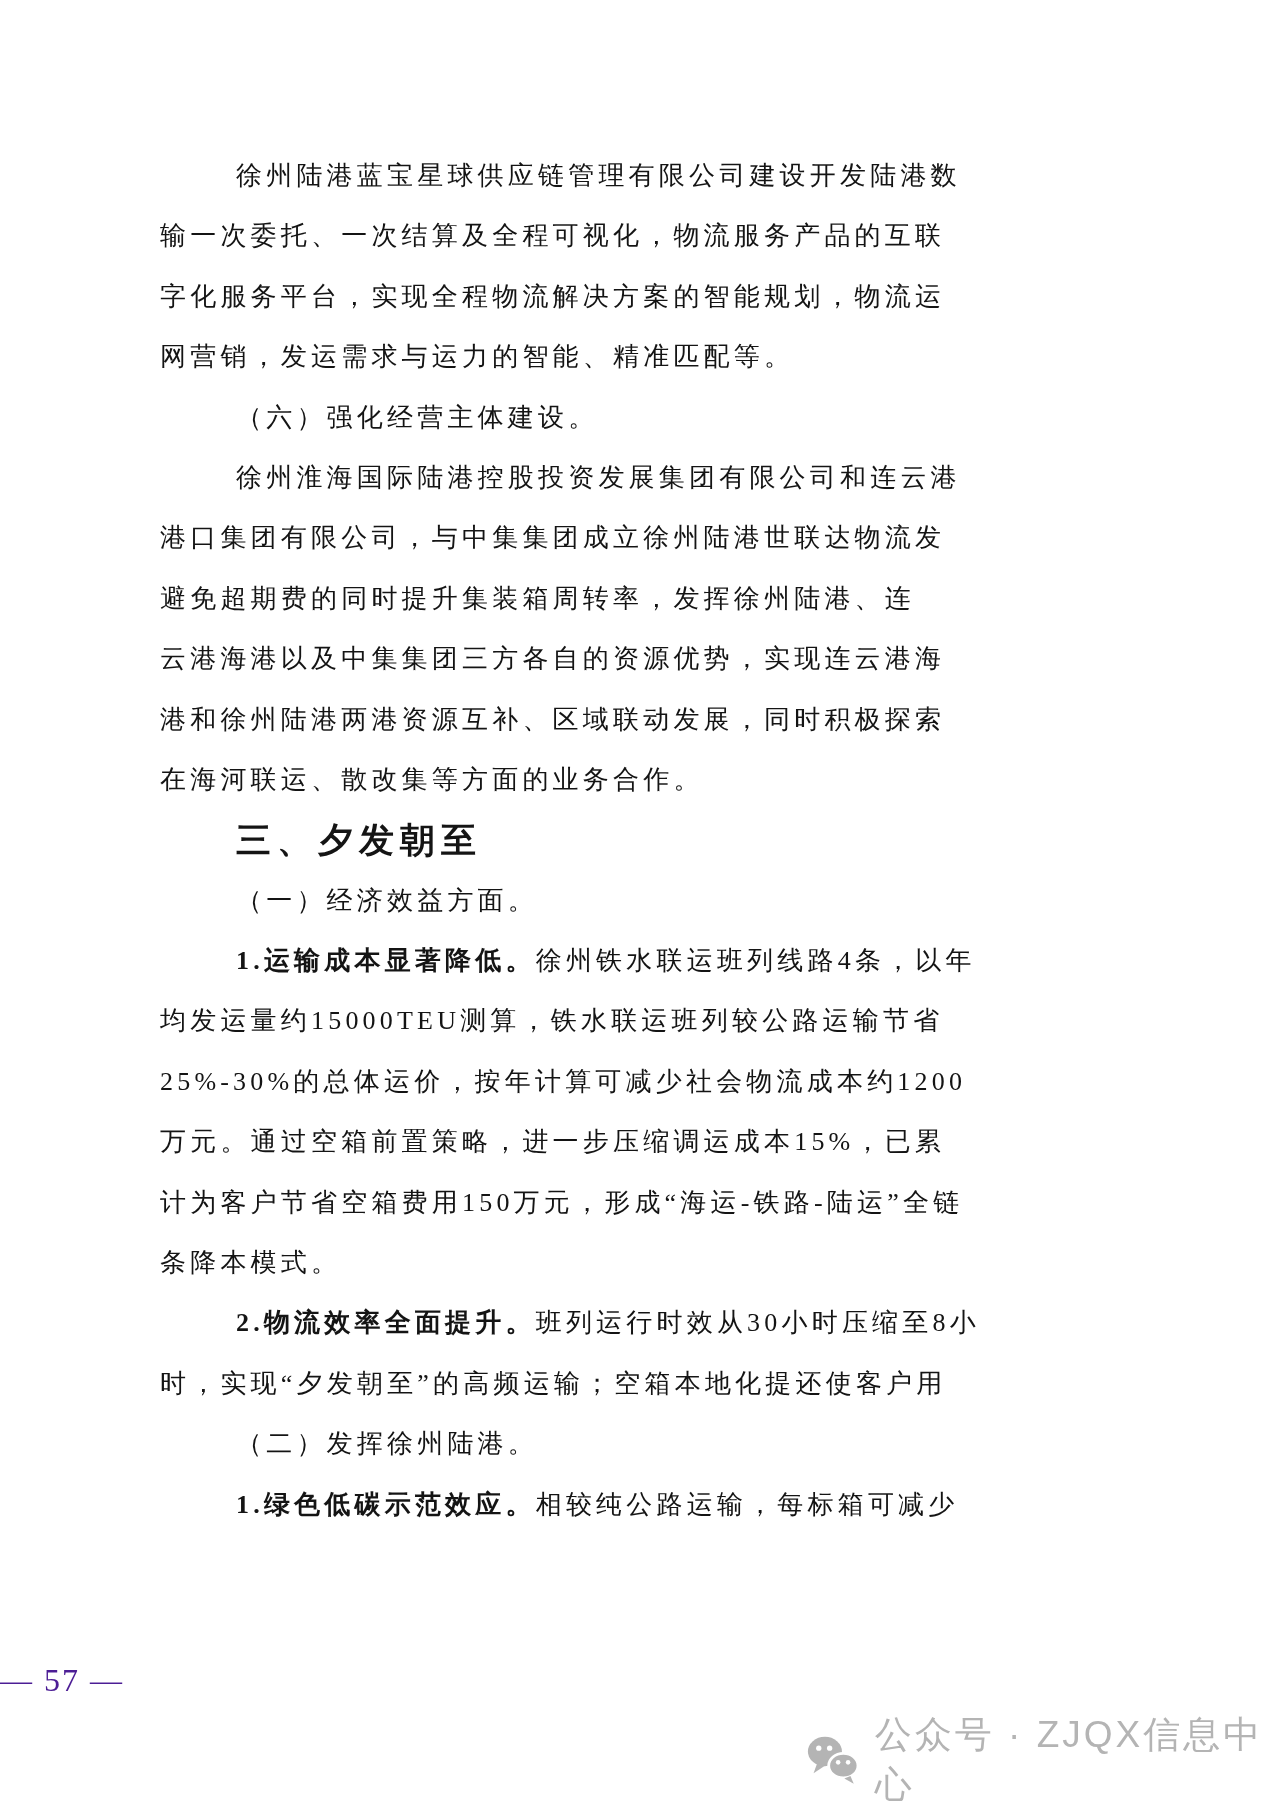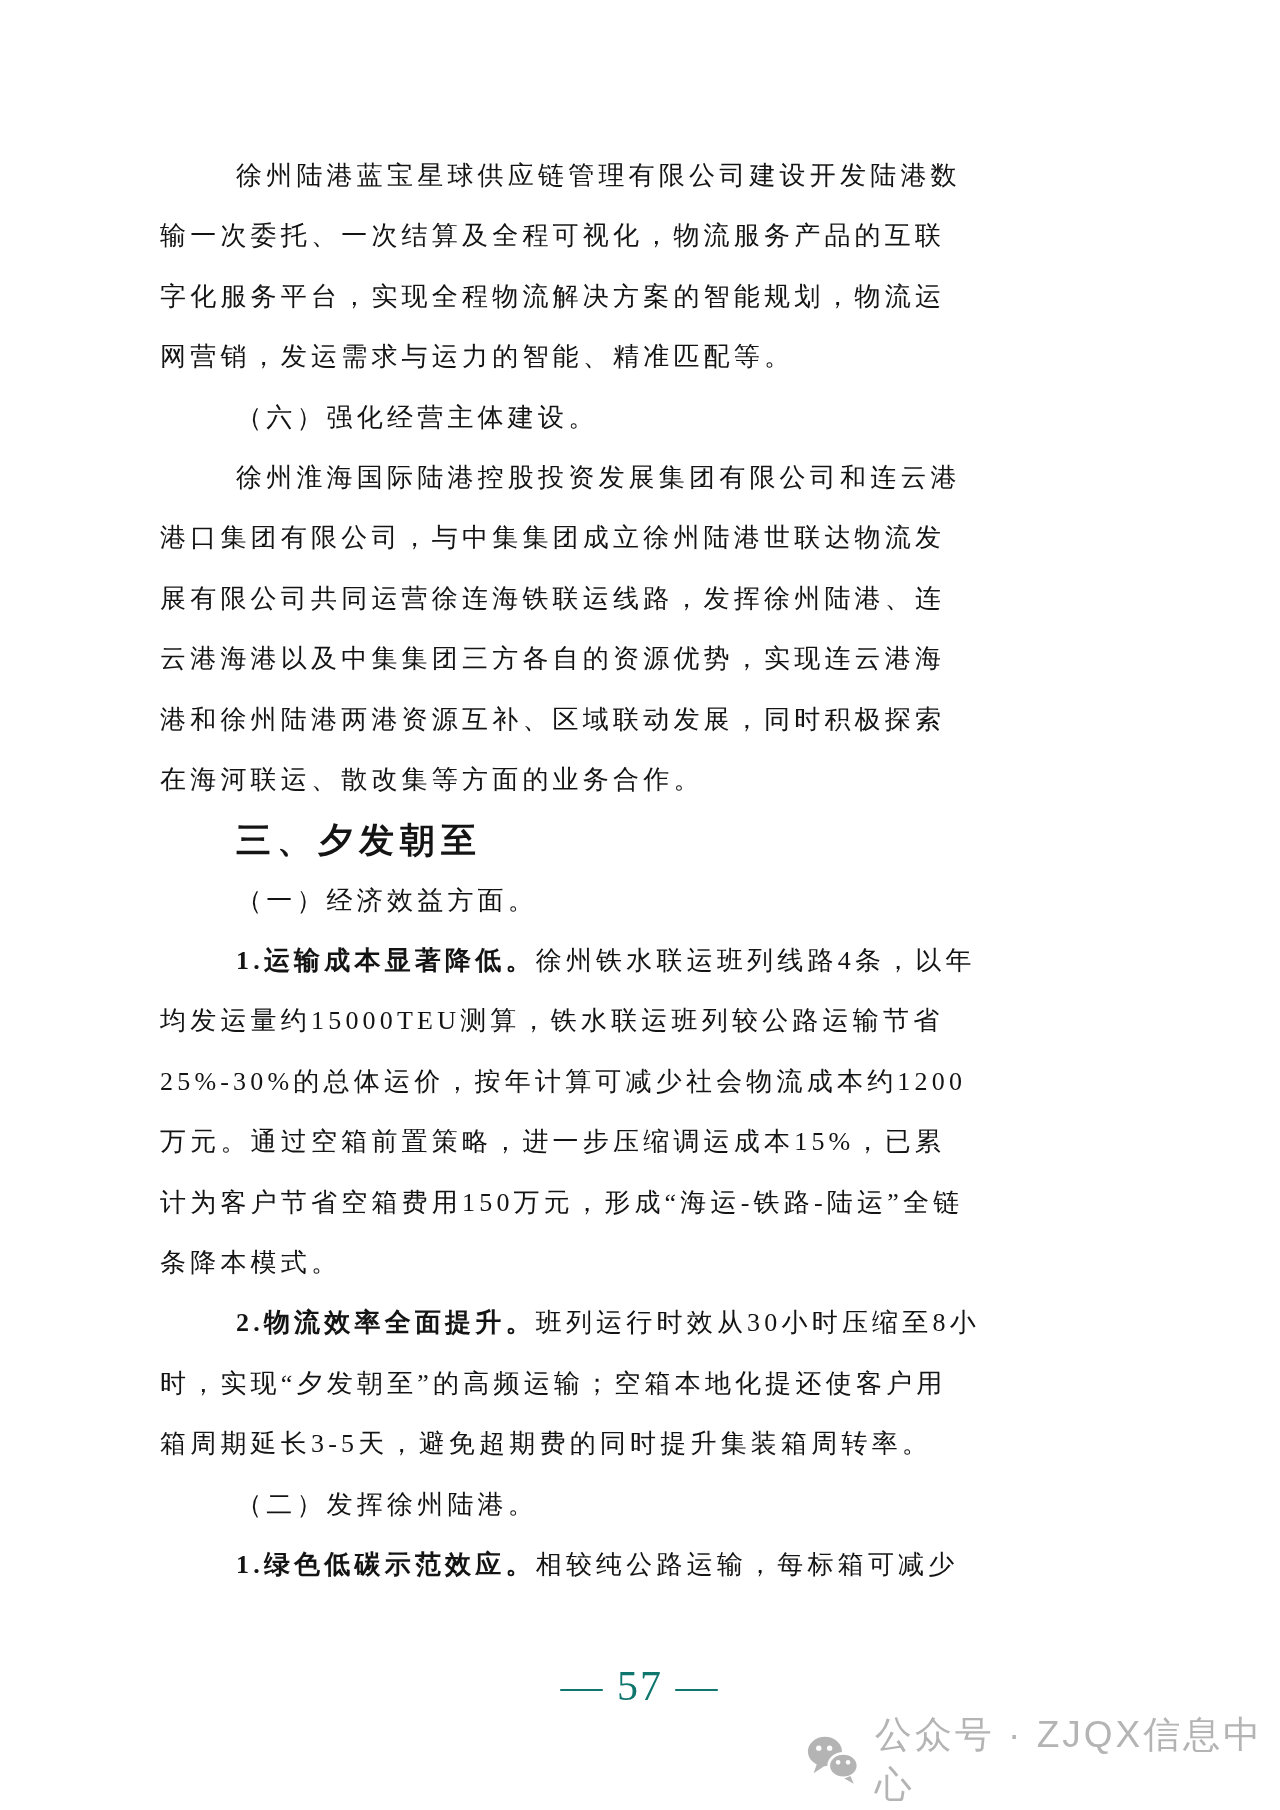--- a/index.html
+++ b/index.html
@@ -43,24 +43,23 @@
     letter-spacing: 6px;
   }
   .lead {
     font-weight: bold;
   }
   .page-number {
     position: absolute;
     top: 1662px;
     left: 0;
     width: 100%;
-    text-align: center;
-    font-size: 42px;
+    font-size: 32px;
     letter-spacing: 2px;
-    color: #0f766e;
+    color: #4c1d95;
     font-family: "Liberation Serif", serif;
   }
   .footer {
     position: absolute;
     top: 1732px;
     left: 806px;
     height: 56px;
     display: flex;
     align-items: center;
     gap: 14px;
@@ -81,35 +80,34 @@
 <div class="page">
 
   <div class="text-block">
       <div class="line indent"><span>徐州陆港蓝宝星球供应链管理有限公司建设开发陆港数</span></div>
       <div class="line"><span>输一次委托、一次结算及全程可视化，物流服务产品的互联</span></div>
       <div class="line"><span>字化服务平台，实现全程物流解决方案的智能规划，物流运</span></div>
       <div class="line"><span>网营销，发运需求与运力的智能、精准匹配等。</span></div>
       <div class="line indent kai"><span>（六）强化经营主体建设。</span></div>
       <div class="line indent"><span>徐州淮海国际陆港控股投资发展集团有限公司和连云港</span></div>
       <div class="line"><span>港口集团有限公司，与中集集团成立徐州陆港世联达物流发</span></div>
-      <div class="line"><span>展有限公司共同运营徐连海铁联运线路，发挥徐州陆港、连</span></div>
+      <div class="line"><span>避免超期费的同时提升集装箱周转率，发挥徐州陆港、连</span></div>
       <div class="line"><span>云港海港以及中集集团三方各自的资源优势，实现连云港海</span></div>
       <div class="line"><span>港和徐州陆港两港资源互补、区域联动发展，同时积极探索</span></div>
       <div class="line"><span>在海河联运、散改集等方面的业务合作。</span></div>
       <div class="line indent hei"><span>三、夕发朝至</span></div>
       <div class="line indent kai"><span>（一）经济效益方面。</span></div>
       <div class="line indent"><span class="lead">1.运输成本显著降低。</span><span>徐州铁水联运班列线路4条，以年</span></div>
       <div class="line"><span>均发运量约15000TEU测算，铁水联运班列较公路运输节省</span></div>
       <div class="line"><span>25%-30%的总体运价，按年计算可减少社会物流成本约1200</span></div>
       <div class="line"><span>万元。通过空箱前置策略，进一步压缩调运成本15%，已累</span></div>
       <div class="line"><span>计为客户节省空箱费用150万元，形成“海运-铁路-陆运”全链</span></div>
       <div class="line"><span>条降本模式。</span></div>
       <div class="line indent"><span class="lead">2.物流效率全面提升。</span><span>班列运行时效从30小时压缩至8小</span></div>
       <div class="line"><span>时，实现“夕发朝至”的高频运输；空箱本地化提还使客户用</span></div>
-      <div class="line"><span>箱周期延长3-5天，避免超期费的同时提升集装箱周转率。</span></div>
       <div class="line indent kai"><span>（二）发挥徐州陆港。</span></div>
       <div class="line indent"><span class="lead">1.绿色低碳示范效应。</span><span>相较纯公路运输，每标箱可减少</span></div>
     </div>
 
   <div class="page-number">— 57 —</div>
 
   <div class="footer">
     <svg class="wechat-icon" width="58" height="52" viewBox="0 0 58 52" xmlns="http://www.w3.org/2000/svg">
       <ellipse cx="20" cy="17" rx="18" ry="15.5" fill="#b4b4b4"></ellipse>
       <path d="M12 29 L8 40 L20 32 Z" fill="#b4b4b4"></path>

